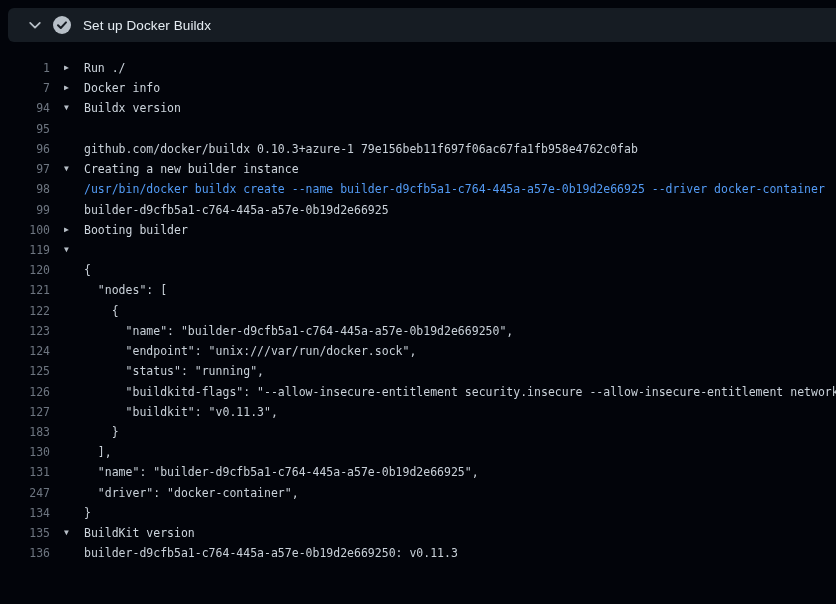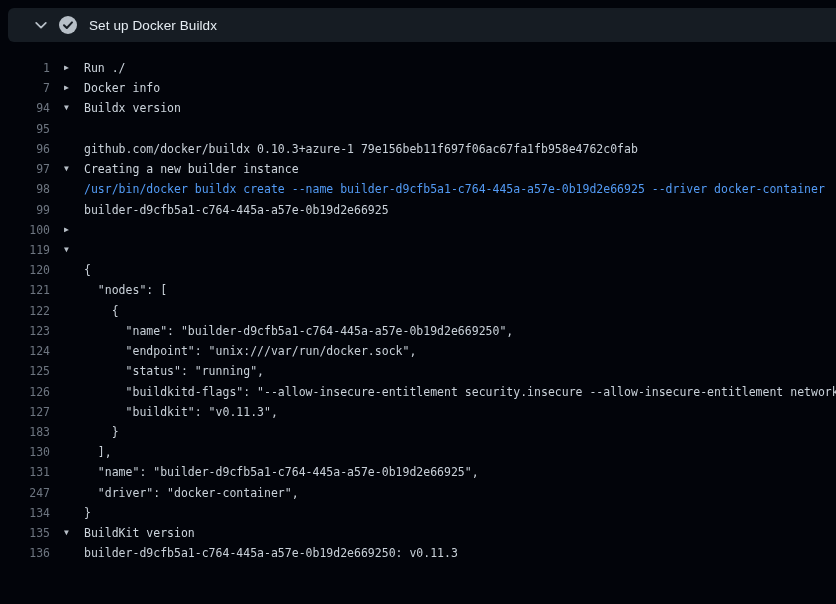--- a/index.html
+++ b/index.html
@@ -13,21 +13,21 @@
   * { box-sizing: border-box; }
 
   
   .step-header {
     margin: 8px 0 0 8px;
     height: 34px;
     background: #161c23;
     border-radius: 6px 0 0 6px;
     display: flex;
     align-items: center;
-    padding-left: 20px;
+    padding-left: 14px;
     cursor: pointer;
   }
   .chevron-box {
     width: 26px;
     height: 26px;
     display: flex;
     align-items: center;
     justify-content: center;
   }
   .status-box {
@@ -105,21 +105,21 @@
 
 <div class="log-area">
     <div class="log-row kind-group"><span class="num">1</span><span class="caret">▶</span><span class="text">Run ./</span></div>
     <div class="log-row kind-group"><span class="num">7</span><span class="caret">▶</span><span class="text">Docker info</span></div>
     <div class="log-row kind-group"><span class="num">94</span><span class="caret">▼</span><span class="text">Buildx version</span></div>
     <div class="log-row kind-command"><span class="num">95</span><span class="caret"></span></div>
     <div class="log-row kind-output"><span class="num">96</span><span class="caret"></span><span class="text">github.com/docker/buildx 0.10.3+azure-1 79e156beb11f697f06ac67fa1fb958e4762c0fab</span></div>
     <div class="log-row kind-group"><span class="num">97</span><span class="caret">▼</span><span class="text">Creating a new builder instance</span></div>
     <div class="log-row kind-command"><span class="num">98</span><span class="caret"></span><span class="text">/usr/bin/docker buildx create --name builder-d9cfb5a1-c764-445a-a57e-0b19d2e66925 --driver docker-container</span></div>
     <div class="log-row kind-output"><span class="num">99</span><span class="caret"></span><span class="text">builder-d9cfb5a1-c764-445a-a57e-0b19d2e66925</span></div>
-    <div class="log-row kind-group"><span class="num">100</span><span class="caret">▶</span></div>
+    <div class="log-row kind-group"><span class="num">100</span><span class="caret">▶</span><span class="text">Booting builder</span></div>
     <div class="log-row kind-group"><span class="num">119</span><span class="caret">▼</span></div>
     <div class="log-row kind-output"><span class="num">120</span><span class="caret"></span><span class="text">{</span></div>
     <div class="log-row kind-output"><span class="num">121</span><span class="caret"></span><span class="text">  "nodes": [</span></div>
     <div class="log-row kind-output"><span class="num">122</span><span class="caret"></span><span class="text">    {</span></div>
     <div class="log-row kind-output"><span class="num">123</span><span class="caret"></span><span class="text">      "name": "builder-d9cfb5a1-c764-445a-a57e-0b19d2e669250",</span></div>
     <div class="log-row kind-output"><span class="num">124</span><span class="caret"></span><span class="text">      "endpoint": "unix:///var/run/docker.sock",</span></div>
     <div class="log-row kind-output"><span class="num">125</span><span class="caret"></span><span class="text">      "status": "running",</span></div>
     <div class="log-row kind-output"><span class="num">126</span><span class="caret"></span><span class="text">      "buildkitd-flags": "--allow-insecure-entitlement security.insecure --allow-insecure-entitlement network.host",</span></div>
     <div class="log-row kind-output"><span class="num">127</span><span class="caret"></span><span class="text">      "buildkit": "v0.11.3",</span></div>
     <div class="log-row kind-output"><span class="num">183</span><span class="caret"></span><span class="text">    }</span></div>

